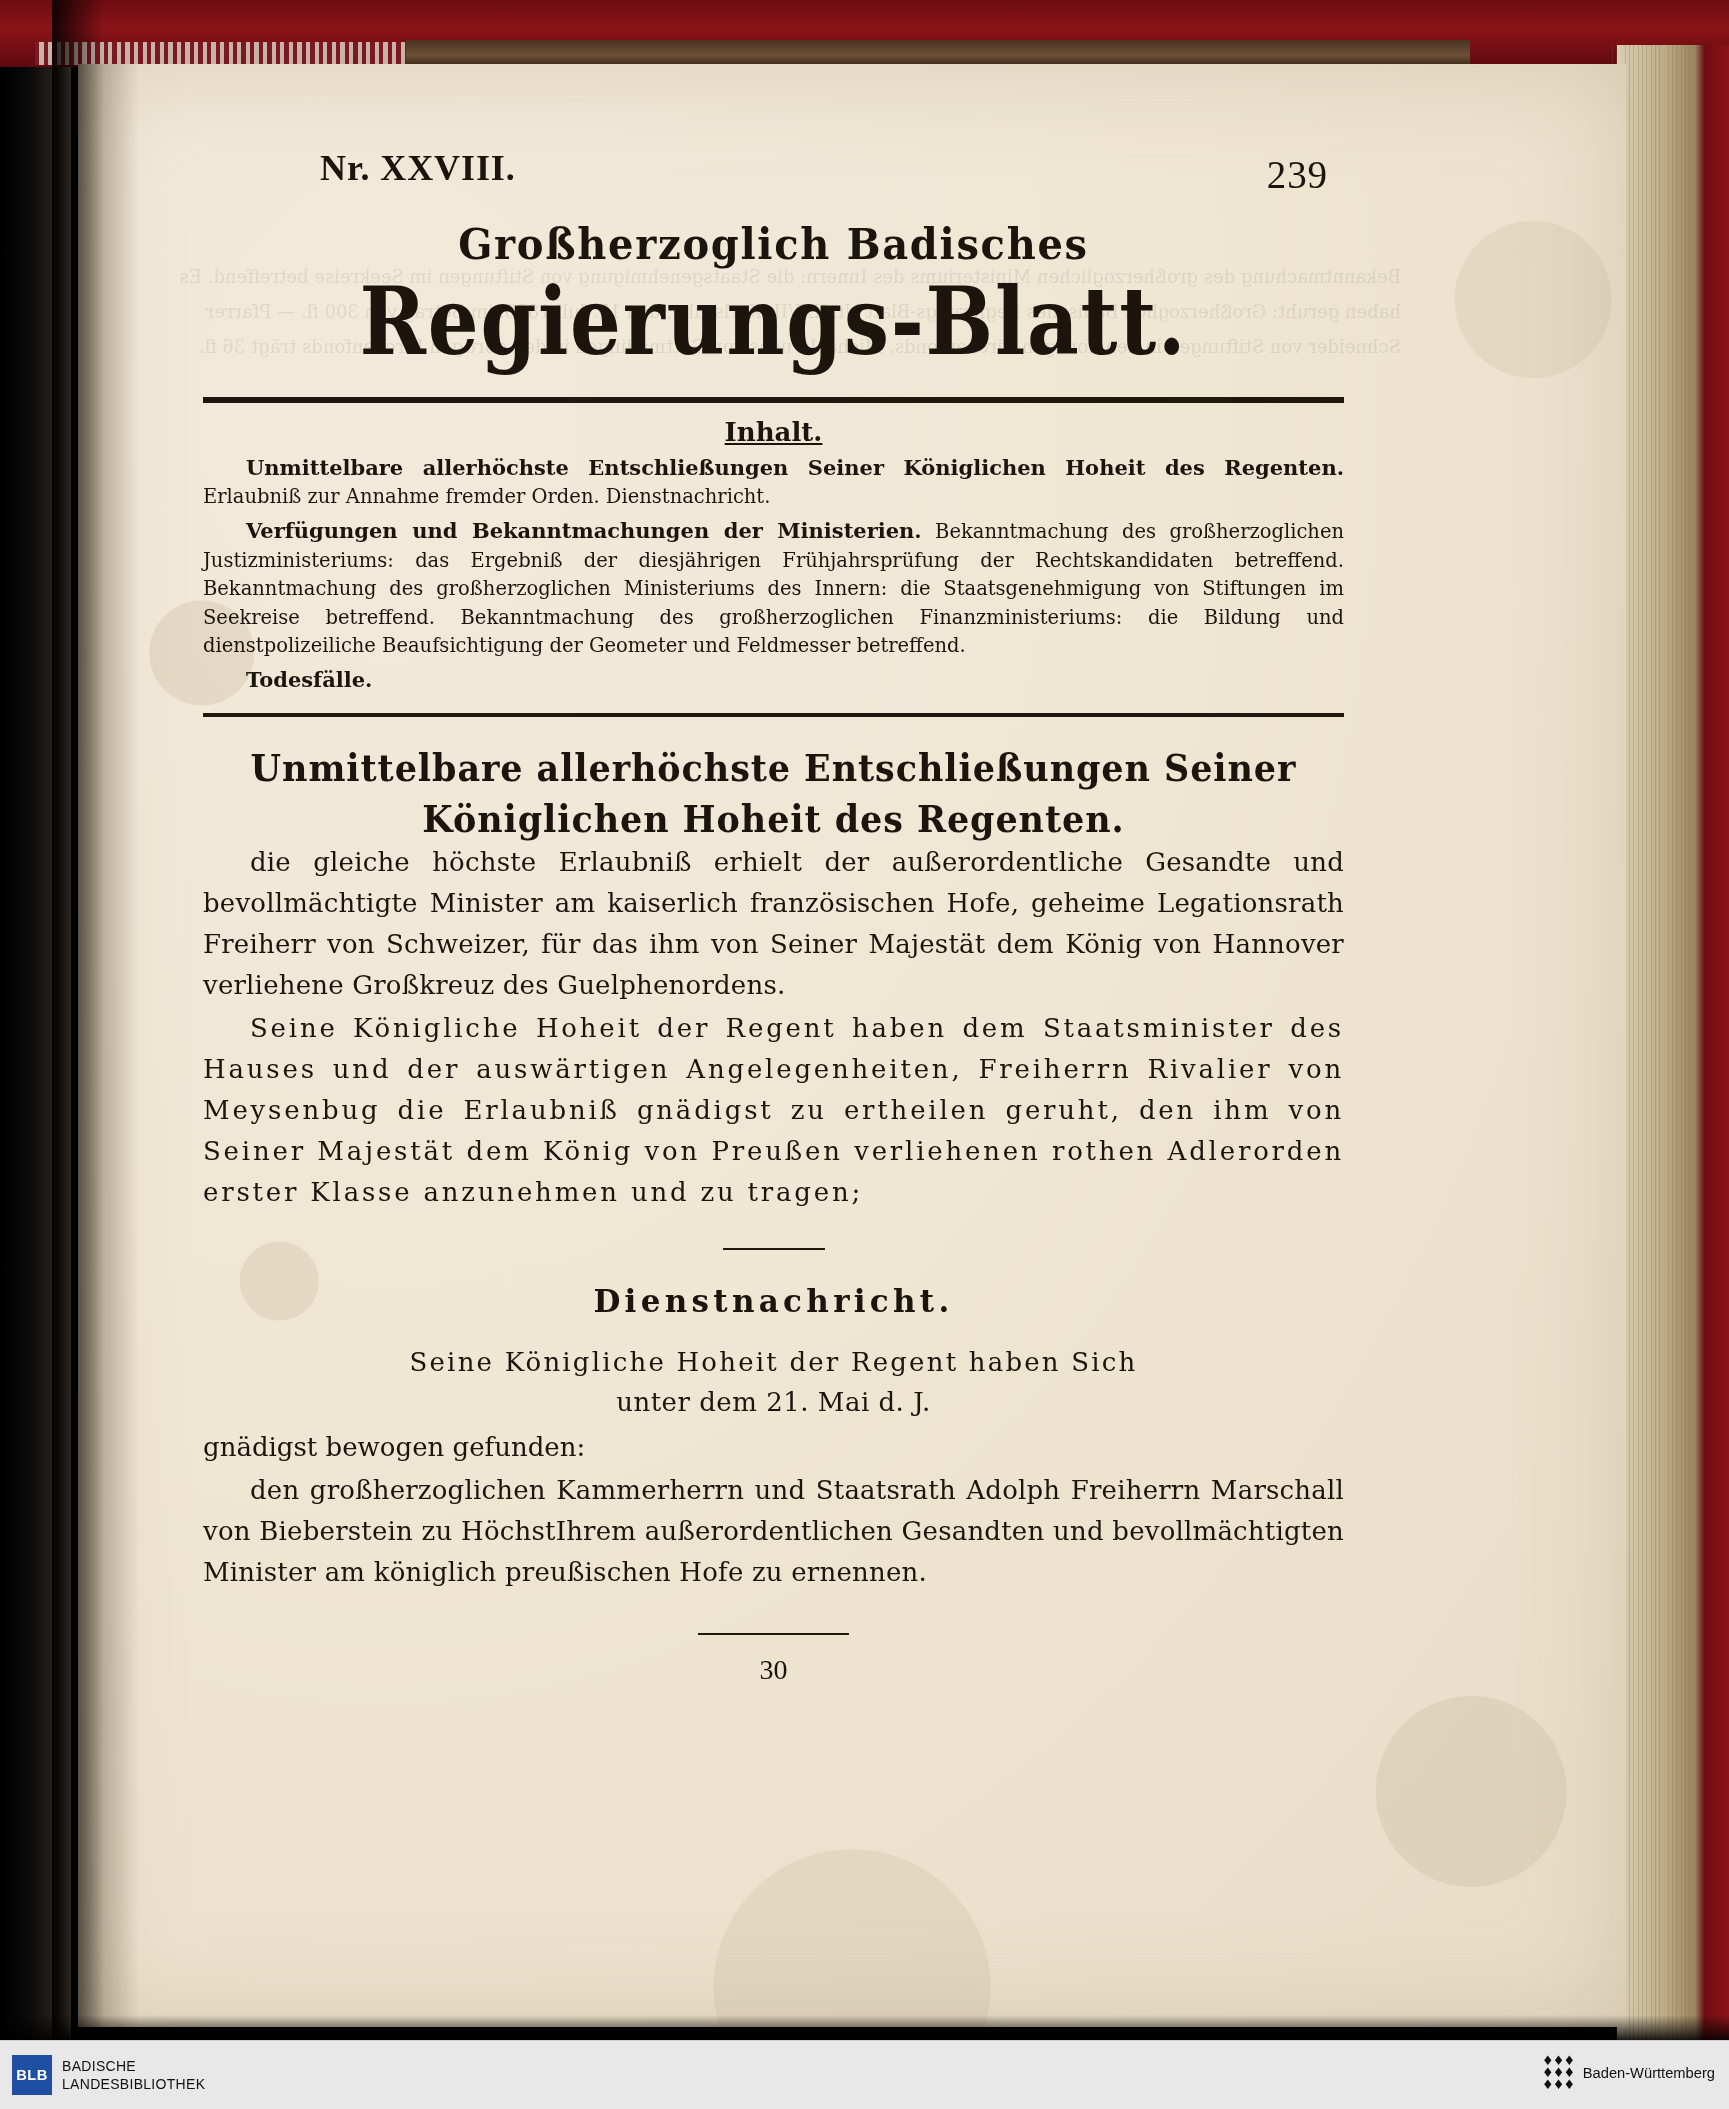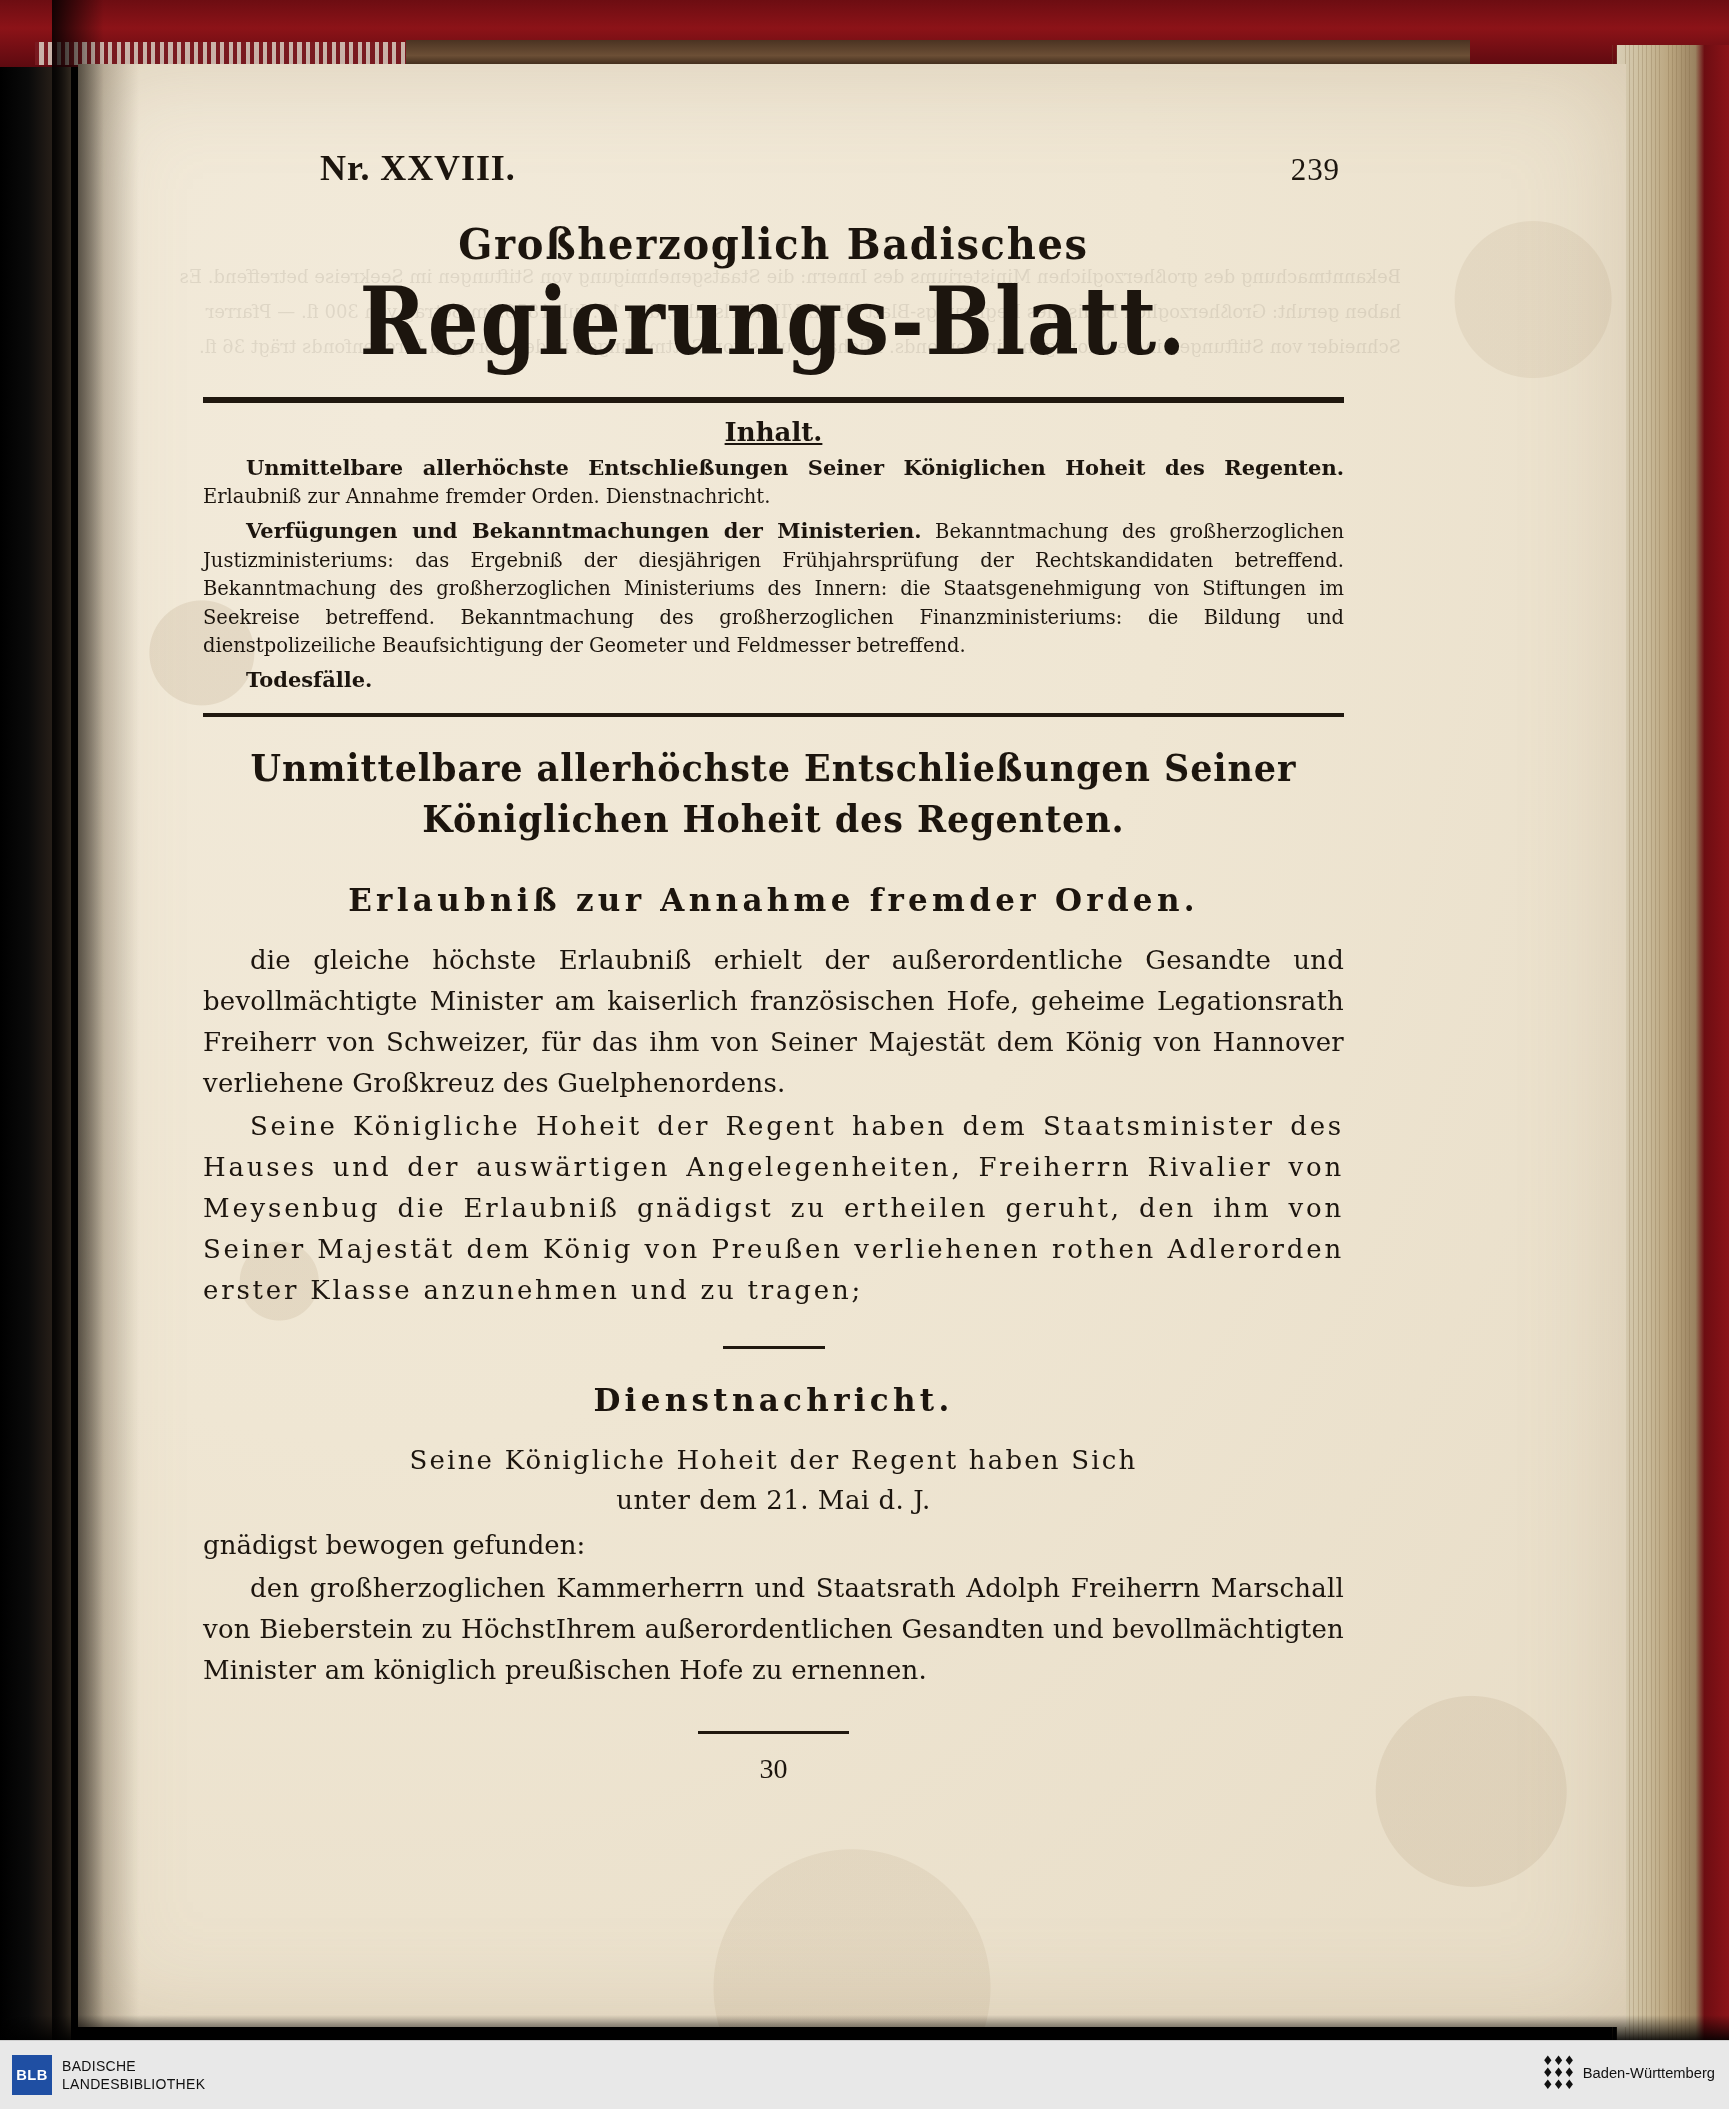--- a/index.html
+++ b/index.html
@@ -145,23 +145,23 @@
   .issue-no {
     position: absolute;
     left: 117px; top: 0;
     font-family: "Liberation Serif", serif;
     font-weight: 700;
     font-size: 36px;
     letter-spacing: 0.9px;
   }
   .page-no {
     position: absolute;
-    right: 4px; top: 5.2px;
+    right: 16px; top: 5.2px;
     font-family: "Liberation Serif", serif;
-    font-size: 31px;
+    font-size: 39px;
     letter-spacing: 0.9px;
   }
 
   .masthead-sub {
     text-align: center;
     font-family: "DejaVu Serif", serif;
     font-weight: 700;
     font-size: 40px;
     letter-spacing: 1.7px;
     margin-top: 21px;
@@ -363,21 +363,20 @@
       <b class="fraktur">Verfügungen und Bekanntmachungen der Ministerien.</b><span class="fraktur"> Bekanntmachung des großherzoglichen Justizministeriums: das Ergebniß der diesjährigen Frühjahrsprüfung der Rechtskandidaten betreffend. Bekanntmachung des großherzoglichen Ministeriums des Innern: die Staatsgenehmigung von Stiftungen im Seekreise betreffend. Bekanntmachung des großherzoglichen Finanzministeriums: die Bildung und dienstpolizeiliche Beaufsichtigung der Geometer und Feldmesser betreffend.</span>
     </p>
     <p class="inhalt-p">
       <b class="fraktur">Todesfälle.</b><span class="fraktur"></span>
     </p>
 
     <div class="rule-thick" style="margin-top:17.3px"></div>
 
     <div class="section-head fraktur">Unmittelbare allerhöchste Entschließungen Seiner Königlichen Hoheit des Regenten.</div>
 
-    <div class="sub-head fraktur">Erlaubniß zur Annahme fremder Orden.</div>
 
     <p class="body-p fraktur">die gleiche höchste Erlaubniß erhielt der außerordentliche Gesandte und bevollmächtigte Minister am kaiserlich französischen Hofe, geheime Legationsrath Freiherr von Schweizer, für das ihm von Seiner Majestät dem König von Hannover verliehene Großkreuz des Guelphenordens.</p>
     <p class="body-p sp fraktur">Seine Königliche Hoheit der Regent haben dem Staatsminister des Hauses und der auswärtigen Angelegenheiten, Freiherrn Rivalier von Meysenbug die Erlaubniß gnädigst zu ertheilen geruht, den ihm von Seiner Majestät dem König von Preußen verliehenen rothen Adlerorden erster Klasse anzunehmen und zu tragen;</p>
 
     <div class="divider-short"></div>
 
     <div class="sub-head fraktur" style="margin-top:0">Dienstnachricht.</div>
 
     <div class="centered-line fraktur">Seine Königliche Hoheit der Regent haben Sich</div>
     <div class="centered-line small fraktur">unter dem 21. Mai d. J.</div>

